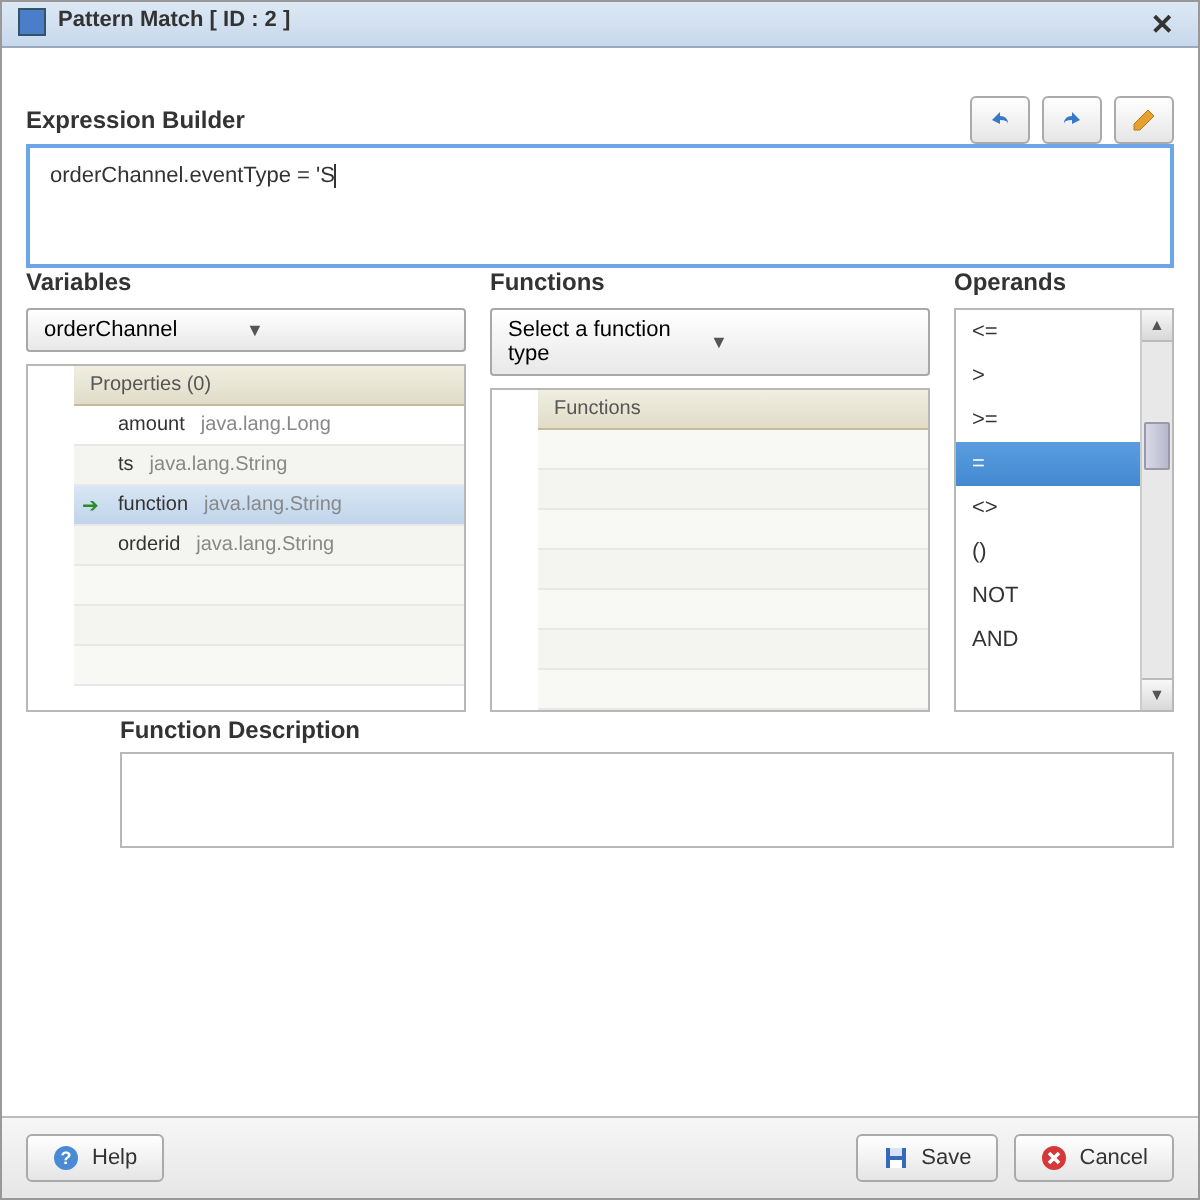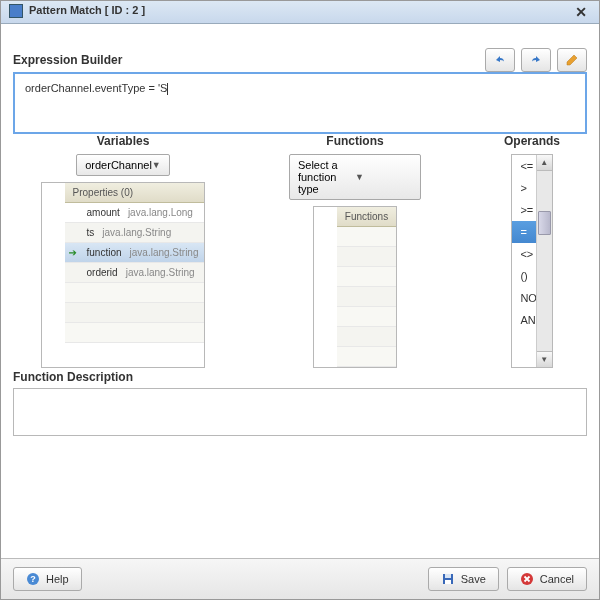--- a/index.html
+++ b/index.html
@@ -14,21 +14,21 @@
 
 .exprhead { display: flex; align-items: center; margin-top: 12px; }
 .exprhead .lbl { font-size: 12px; font-weight: bold; color: #333; flex: 1; }
 .iconbtn { width: 30px; height: 24px; margin-left: 6px; background: linear-gradient(to bottom, #fff, #e5e5e5); border: 1px solid #aaa; border-radius: 3px; display: flex; align-items: center; justify-content: center; cursor: pointer; }
 .iconbtn svg { width: 16px; height: 16px; }
 
 .exprbox { border: 2px solid #6ca6e8; background: #fff; padding: 8px 10px; font-size: 11px; color: #333; height: 62px; }
 .cursor { border-right: 1px solid #333; display: inline-block; height: 12px; vertical-align: middle; }
 
 .cols { display: flex; gap: 12px; }
-.col { display: flex; flex-direction: column; align-items: center; }
+.col { display: flex; flex-direction: column; }
 .col.vars { flex: 1.1; }
 .col.funcs { flex: 1.1; }
 .col.ops { flex: 0.55; }
 .colhead { font-size: 12px; font-weight: bold; color: #333; margin-bottom: 6px; }
 
 .dropdown { background: linear-gradient(to bottom, #fff, #e8e8e8); border: 1px solid #a8a8a8; border-radius: 2px; padding: 4px 8px; font-size: 11px; display: flex; align-items: center; cursor: pointer; margin-bottom: 6px; }
 .dropdown span { flex: 1; }
 .dropdown .arrow { font-size: 9px; color: #555; }
 
 .panel { border: 1px solid #b8b8b8; background: #fff; flex: 1; display: flex; flex-direction: column; padding-left: 23px; }
@@ -44,21 +44,21 @@
 .opsbox { border: 1px solid #b8b8b8; background: #fff; flex: 1; display: flex; flex-direction: column; position: relative; }
 .opsinner { flex: 1; overflow: hidden; }
 .oprow { font-size: 11px; padding: 4px 8px; color: #333; cursor: pointer; height: 22px; display: flex; align-items: center; }
 .oprow.sel { background: linear-gradient(to bottom, #5a9ee0, #4488d0); color: #fff; }
 .scrollbar { position: absolute; right: 0; top: 0; bottom: 0; width: 16px; background: #e8e8e8; border-left: 1px solid #ccc; display: flex; flex-direction: column; }
 .sbtn { height: 16px; background: linear-gradient(to bottom, #f8f8f8, #d8d8d8); border-bottom: 1px solid #bbb; display: flex; align-items: center; justify-content: center; font-size: 8px; color: #555; cursor: pointer; }
 .sbtn.down { border-bottom: none; border-top: 1px solid #bbb; }
 .strack { flex: 1; position: relative; }
 .sthumb { position: absolute; left: 1px; right: 1px; top: 40px; height: 24px; background: linear-gradient(to right, #d8d8e8, #b8b8cc); border: 1px solid #9999aa; border-radius: 1px; }
 
-.fdesc { margin-top: 2px; }
+.fdesc { margin-top: 2px; margin-left: 47px; }
 .fdesclbl { font-size: 12px; font-weight: bold; color: #333; margin-bottom: 4px; }
 .fdescbox { border: 1px solid #b8b8b8; background: #fff; height: 48px; }
 
 .footer { border-top: 1px solid #bbb; background: linear-gradient(to bottom, #f6f6f6, #e6e6e6); padding: 8px 12px; display: flex; align-items: center; gap: 8px; }
 .footer .spacer { flex: 1; }
 .fbtn { background: linear-gradient(to bottom, #fff, #e5e5e5); border: 1px solid #aaa; border-radius: 3px; padding: 4px 12px; font-size: 11px; display: flex; align-items: center; gap: 6px; cursor: pointer; color: #333; }
 .ficon { width: 14px; height: 14px; display: flex; align-items: center; justify-content: center; }
 </style>
 </head>
 <body>

